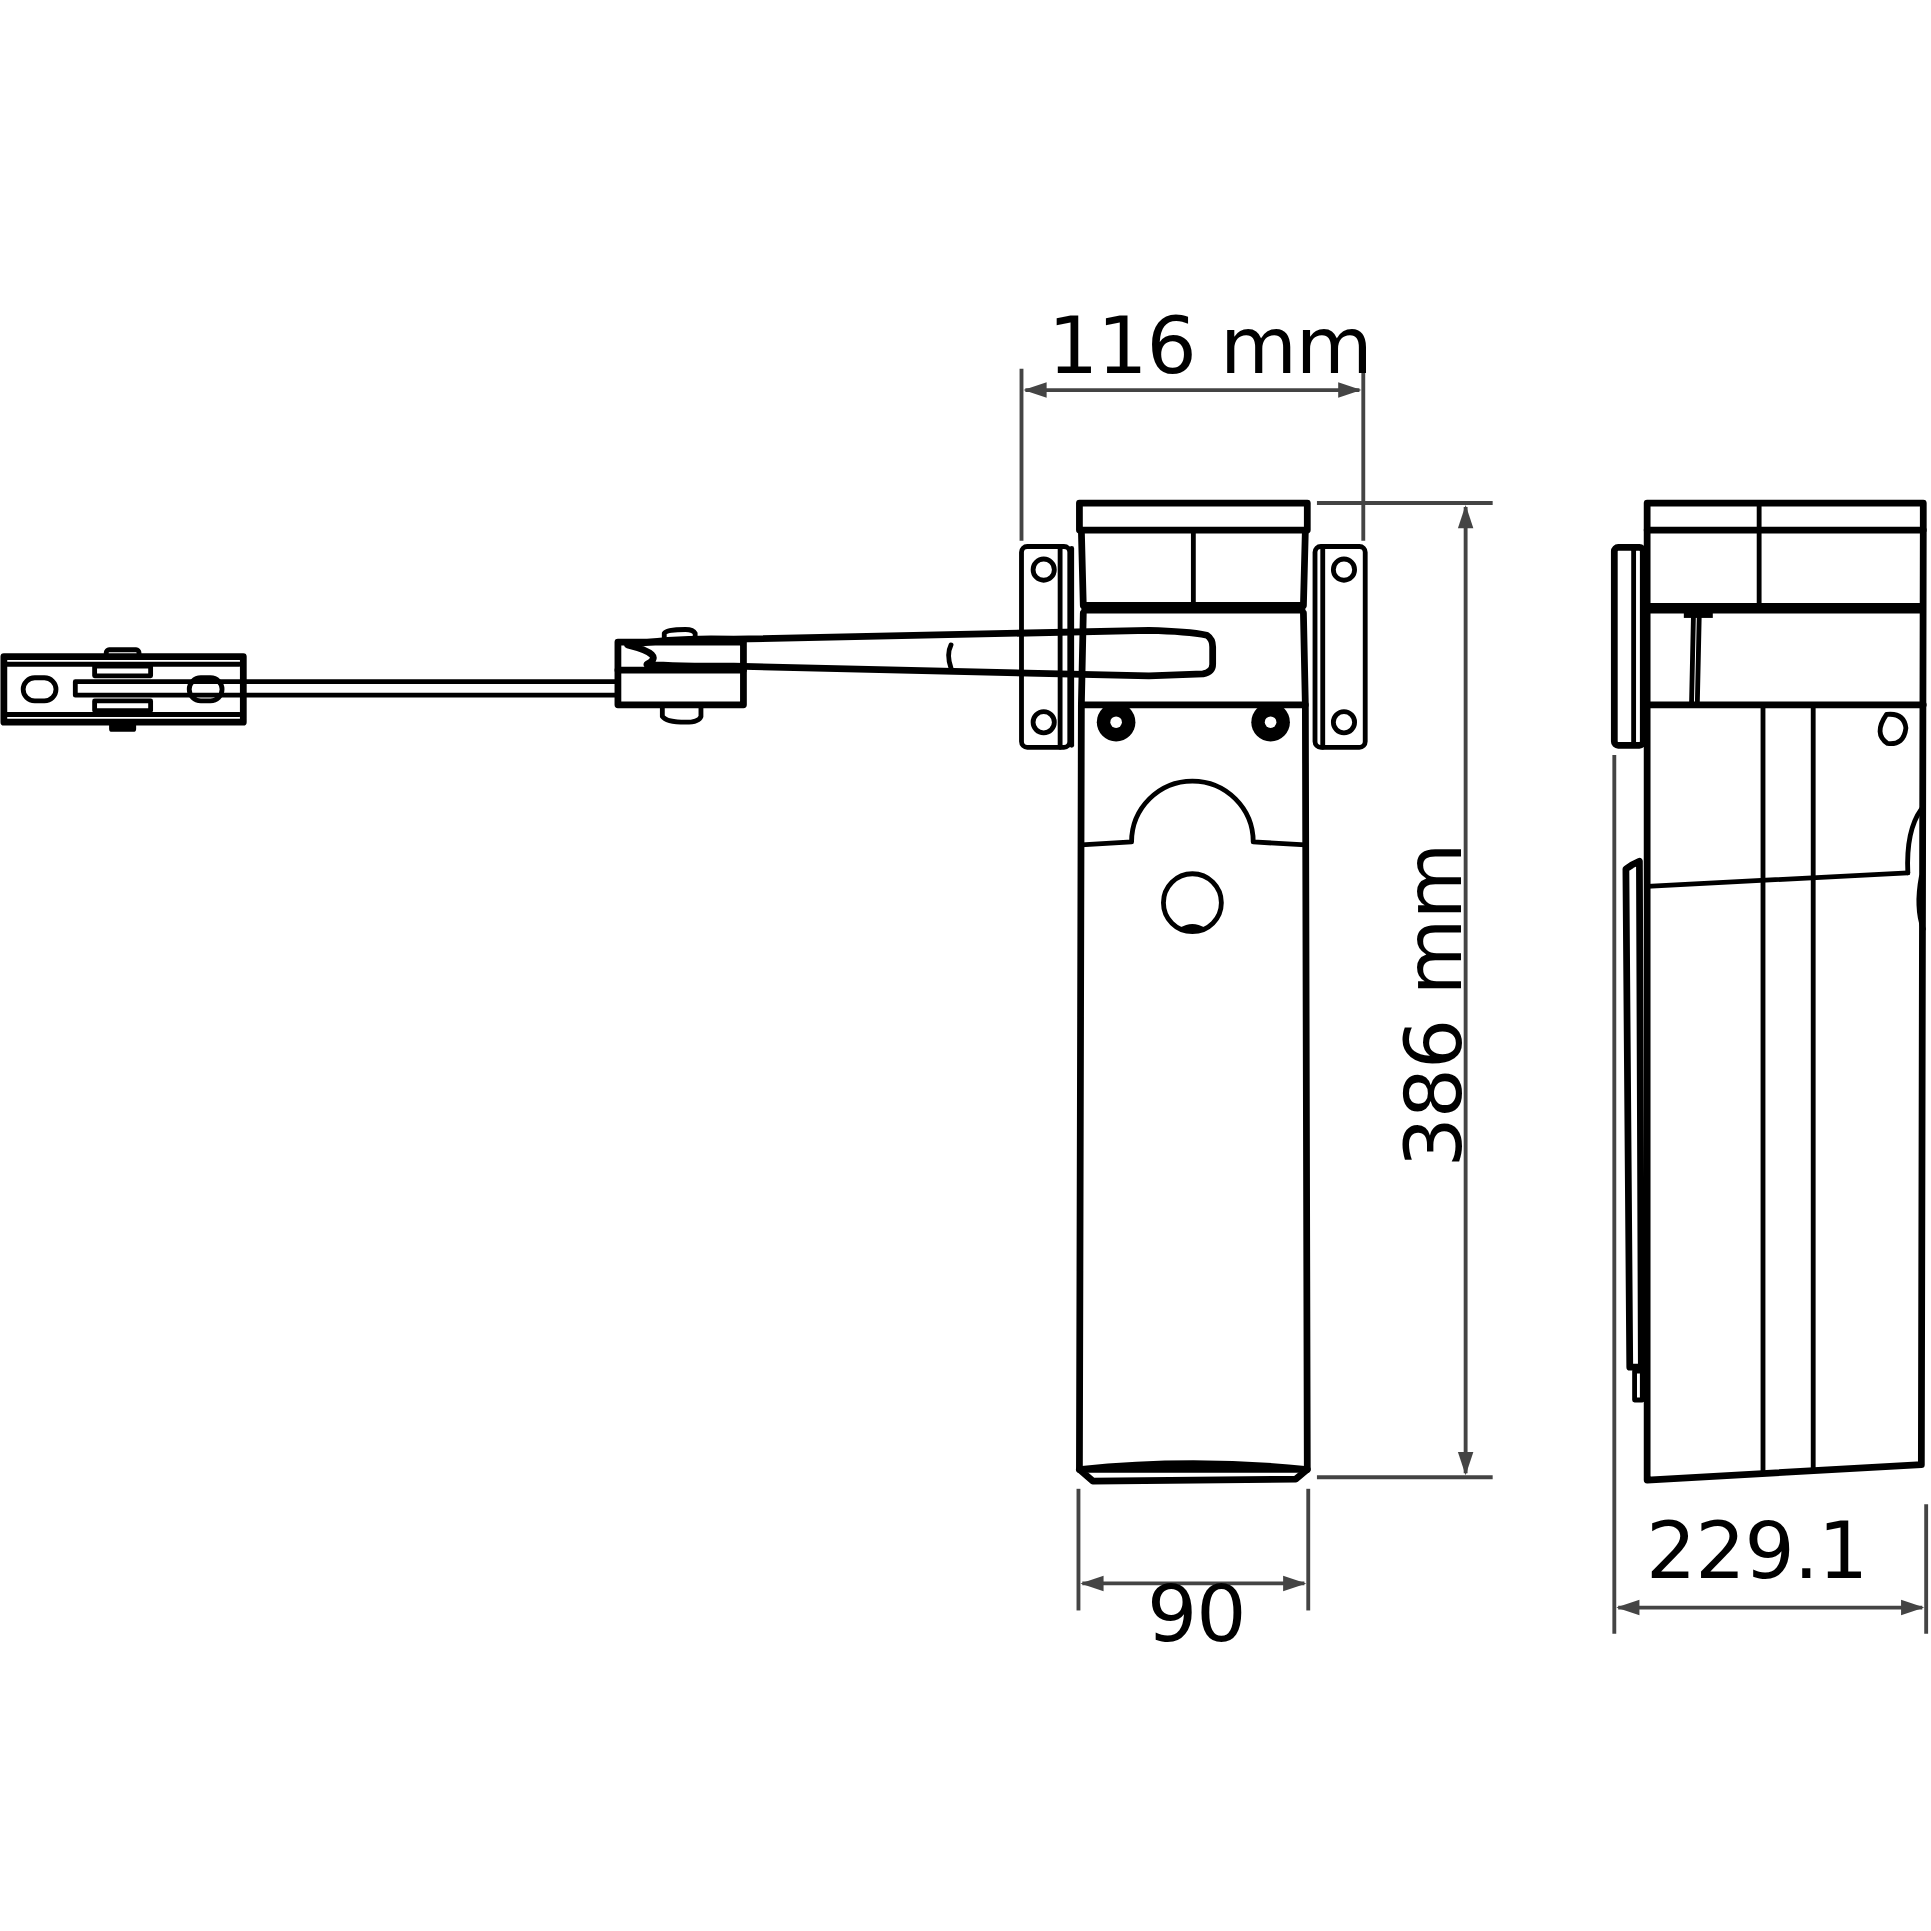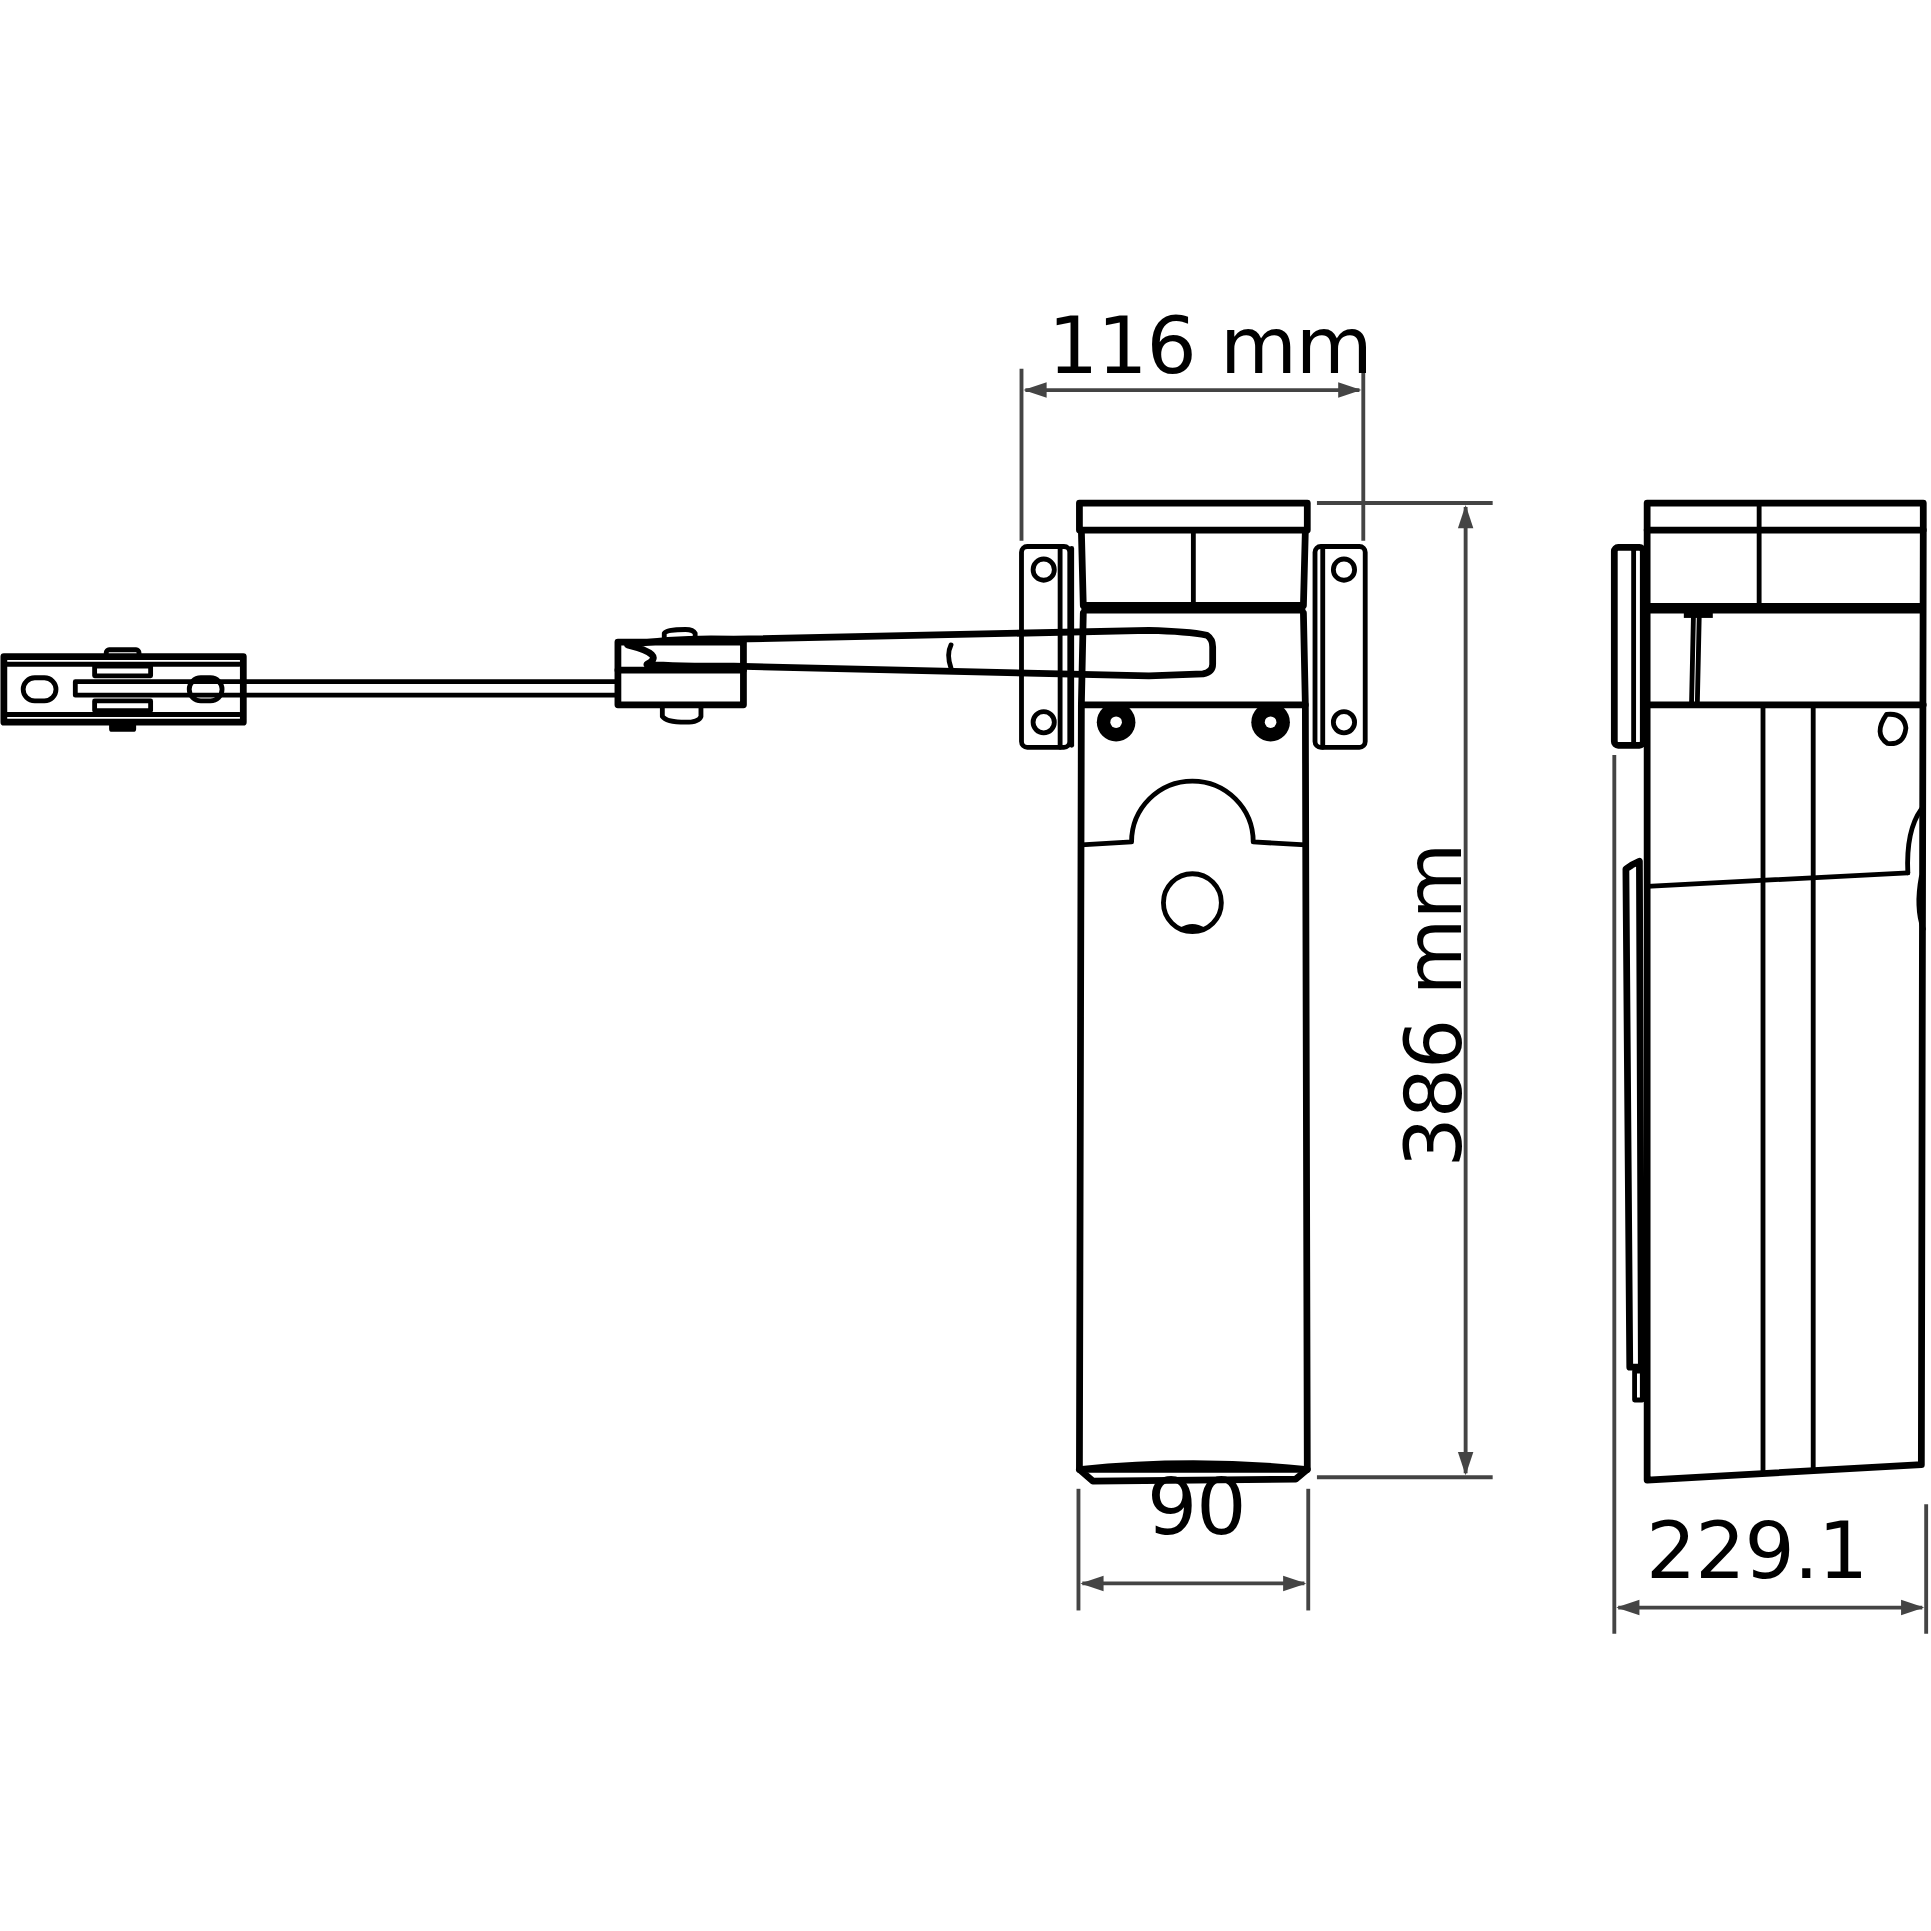--- a/index.html
+++ b/index.html
@@ -127,15 +127,15 @@
     <line class="dim" x1="1672" y1="782" x2="1672" y2="1692"></line>
     <line class="dim" x1="1995" y1="1558" x2="1995" y2="1692"></line>
     <line class="dim" x1="1676" y1="1665" x2="1991" y2="1665"></line>
     <polygon class="arrow" points="1674,1665 1698,1657 1698,1673"></polygon>
     <polygon class="arrow" points="1993,1665 1969,1657 1969,1673"></polygon>
   </g>
 </svg>
 
 <div class="label" style="left:1048px; top:307px;">116 mm</div>
 <div class="label label-rot" style="left:1241px; top:966px; width:386px; text-align:center;">386 mm</div>
-<div class="label" style="left:1147px; top:1468px;">90</div>
+<div class="label" style="left:1147px; top:1575px;">90</div>
 <div class="label" style="left:1646px; top:1512px;">229.1</div>
 
 
 </body></html>

